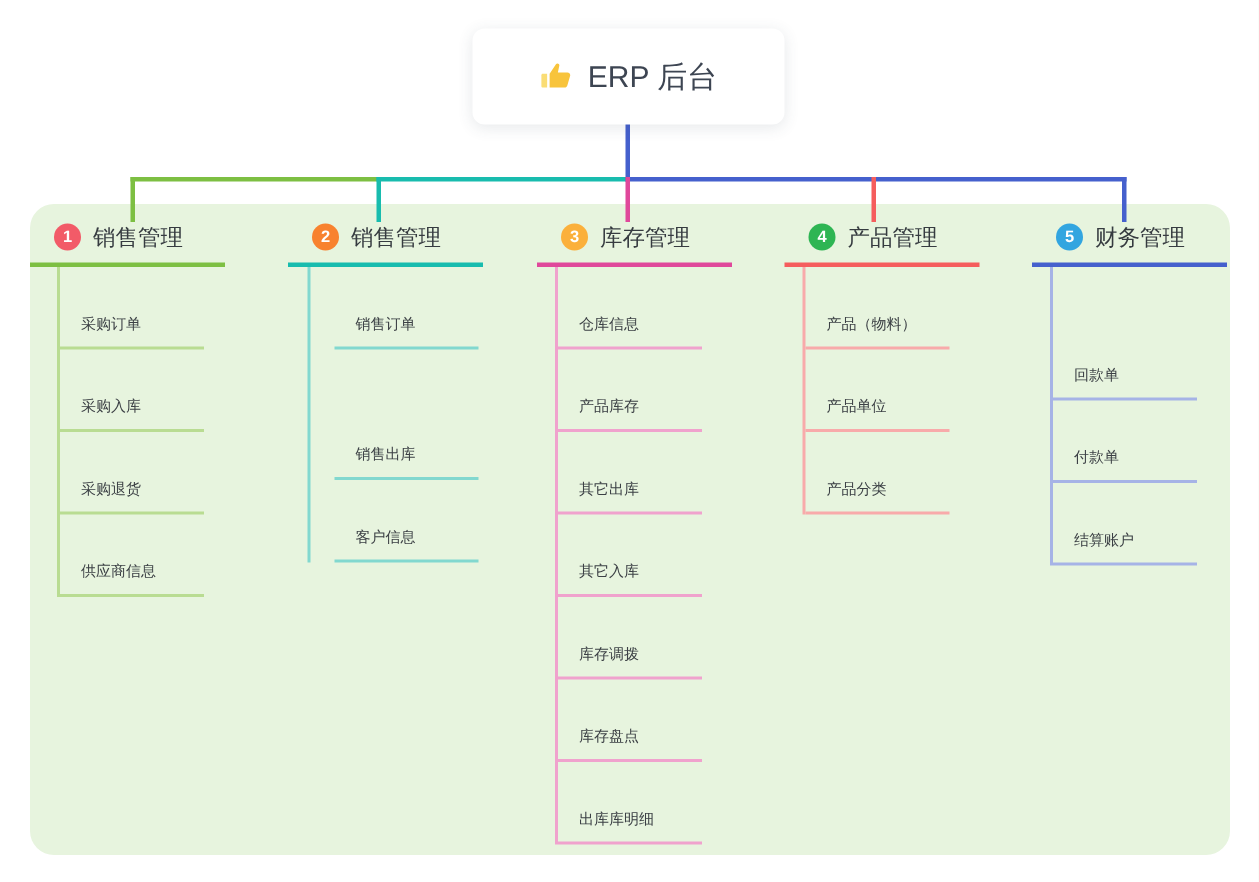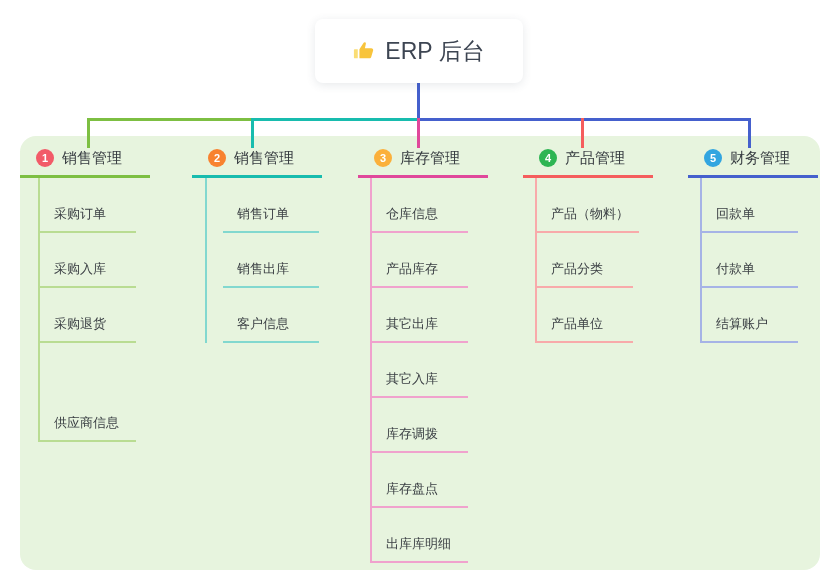--- a/index.html
+++ b/index.html
@@ -9,21 +9,21 @@
   }
   .panel{
     position:absolute;left:20px;top:136px;width:800px;height:434px;
     background:#e7f4de;border-radius:16px;
   }
   .root-node{
     position:absolute;left:315px;top:19px;width:208px;height:64px;
     background:#ffffff;border-radius:8px;
     box-shadow:0 2px 10px rgba(60,70,90,.12);
     display:flex;align-items:center;justify-content:center;gap:10px;
-    font-size:23px;color:#3d4552;font-weight:500;z-index:3;
+    font-size:20px;color:#3d4552;font-weight:500;z-index:3;
   }
   .root-node .icon{display:flex;align-items:center;}
   .conn{position:absolute;z-index:1;}
   .conn.h{height:3px;top:118px;}
   .conn.v{width:3px;}
   .branch-header{
     position:absolute;top:146px;width:130px;height:32px;box-sizing:border-box;
     display:flex;align-items:center;gap:8px;padding:0 0 5px 16px;
     border-bottom:3px solid #999;z-index:2;
   }
@@ -34,21 +34,21 @@
   }
   .branch-label{font-size:15px;color:#363b40;font-weight:500;white-space:nowrap;}
   .branch-children{
     position:absolute;top:178px;border-left:2px solid #ccc;z-index:2;
   }
   .child-node{
     height:55px;box-sizing:border-box;width:max-content;min-width:96px;
     display:flex;align-items:flex-end;
     padding:0 10px 8px 14px;
     border-bottom:2px solid #ccc;
-    font-size:13px;color:#3c4045;white-space:nowrap;
+    font-size:10px;color:#3c4045;white-space:nowrap;
   }
   
   .bh-0{left:20px;}  .bc-0{left:38px;}
   .bh-1{left:192px;} .bc-1{left:205px;padding-left:16px;}
   .bh-2{left:358px;} .bc-2{left:370px;}
   .bh-3{left:523px;} .bc-3{left:535px;}
   .bh-4{left:688px;} .bc-4{left:700px;}
 </style>
 </head>
 <body>
@@ -95,40 +95,40 @@
   </div>
   <div class="branch-header bh-4" style="border-bottom-color: rgb(69, 96, 205);">
     <span class="badge" style="background: rgb(50, 165, 224);">5</span>
     <span class="branch-label">财务管理</span>
   </div>
 
   <div class="branch-children bc-0" style="border-left-color: rgb(185, 220, 146);">
       <div class="child-node" style="border-bottom-color: rgb(185, 220, 146);">采购订单</div>
       <div class="child-node" style="border-bottom-color: rgb(185, 220, 146);">采购入库</div>
       <div class="child-node" style="border-bottom-color: rgb(185, 220, 146);">采购退货</div>
-      <div class="child-node" style="border-bottom-color: rgb(185, 220, 146); margin-top: 44px;">供应商信息</div>
+      <div class="child-node" style="border-bottom-color: rgb(185, 220, 146);">供应商信息</div>
     </div>
   <div class="branch-children bc-1" style="border-left-color: rgb(130, 216, 207);">
       <div class="child-node" style="border-bottom-color: rgb(130, 216, 207);">销售订单</div>
-      <div class="child-node" style="border-bottom-color: rgb(130, 216, 207);">销售出库</div>
+      <div class="child-node" style="border-bottom-color: rgb(130, 216, 207); margin-top: 32px;">销售出库</div>
       <div class="child-node" style="border-bottom-color: rgb(130, 216, 207);">客户信息</div>
     </div>
   <div class="branch-children bc-2" style="border-left-color: rgb(240, 162, 205);">
       <div class="child-node" style="border-bottom-color: rgb(240, 162, 205);">仓库信息</div>
       <div class="child-node" style="border-bottom-color: rgb(240, 162, 205);">产品库存</div>
       <div class="child-node" style="border-bottom-color: rgb(240, 162, 205);">其它出库</div>
       <div class="child-node" style="border-bottom-color: rgb(240, 162, 205);">其它入库</div>
       <div class="child-node" style="border-bottom-color: rgb(240, 162, 205);">库存调拨</div>
       <div class="child-node" style="border-bottom-color: rgb(240, 162, 205);">库存盘点</div>
       <div class="child-node" style="border-bottom-color: rgb(240, 162, 205); text-align: right;">出库库明细</div>
     </div>
   <div class="branch-children bc-3" style="border-left-color: rgb(248, 170, 170);">
       <div class="child-node" style="border-bottom-color: rgb(248, 170, 170);">产品（物料）</div>
+      <div class="child-node" style="border-bottom-color: rgb(248, 170, 170);">产品单位</div>
       <div class="child-node" style="border-bottom-color: rgb(248, 170, 170);">产品分类</div>
-      <div class="child-node" style="border-bottom-color: rgb(248, 170, 170);">产品单位</div>
     </div>
   <div class="branch-children bc-4" style="border-left-color: rgb(166, 179, 230);">
-      <div class="child-node" style="border-bottom-color: rgb(166, 179, 230);">回款单</div>
+      <div class="child-node" style="border-bottom-color: rgb(166, 179, 230); margin-top: 34px;">回款单</div>
       <div class="child-node" style="border-bottom-color: rgb(166, 179, 230);">付款单</div>
       <div class="child-node" style="border-bottom-color: rgb(166, 179, 230);">结算账户</div>
     </div>
 
 </div>
 
 </body></html>

